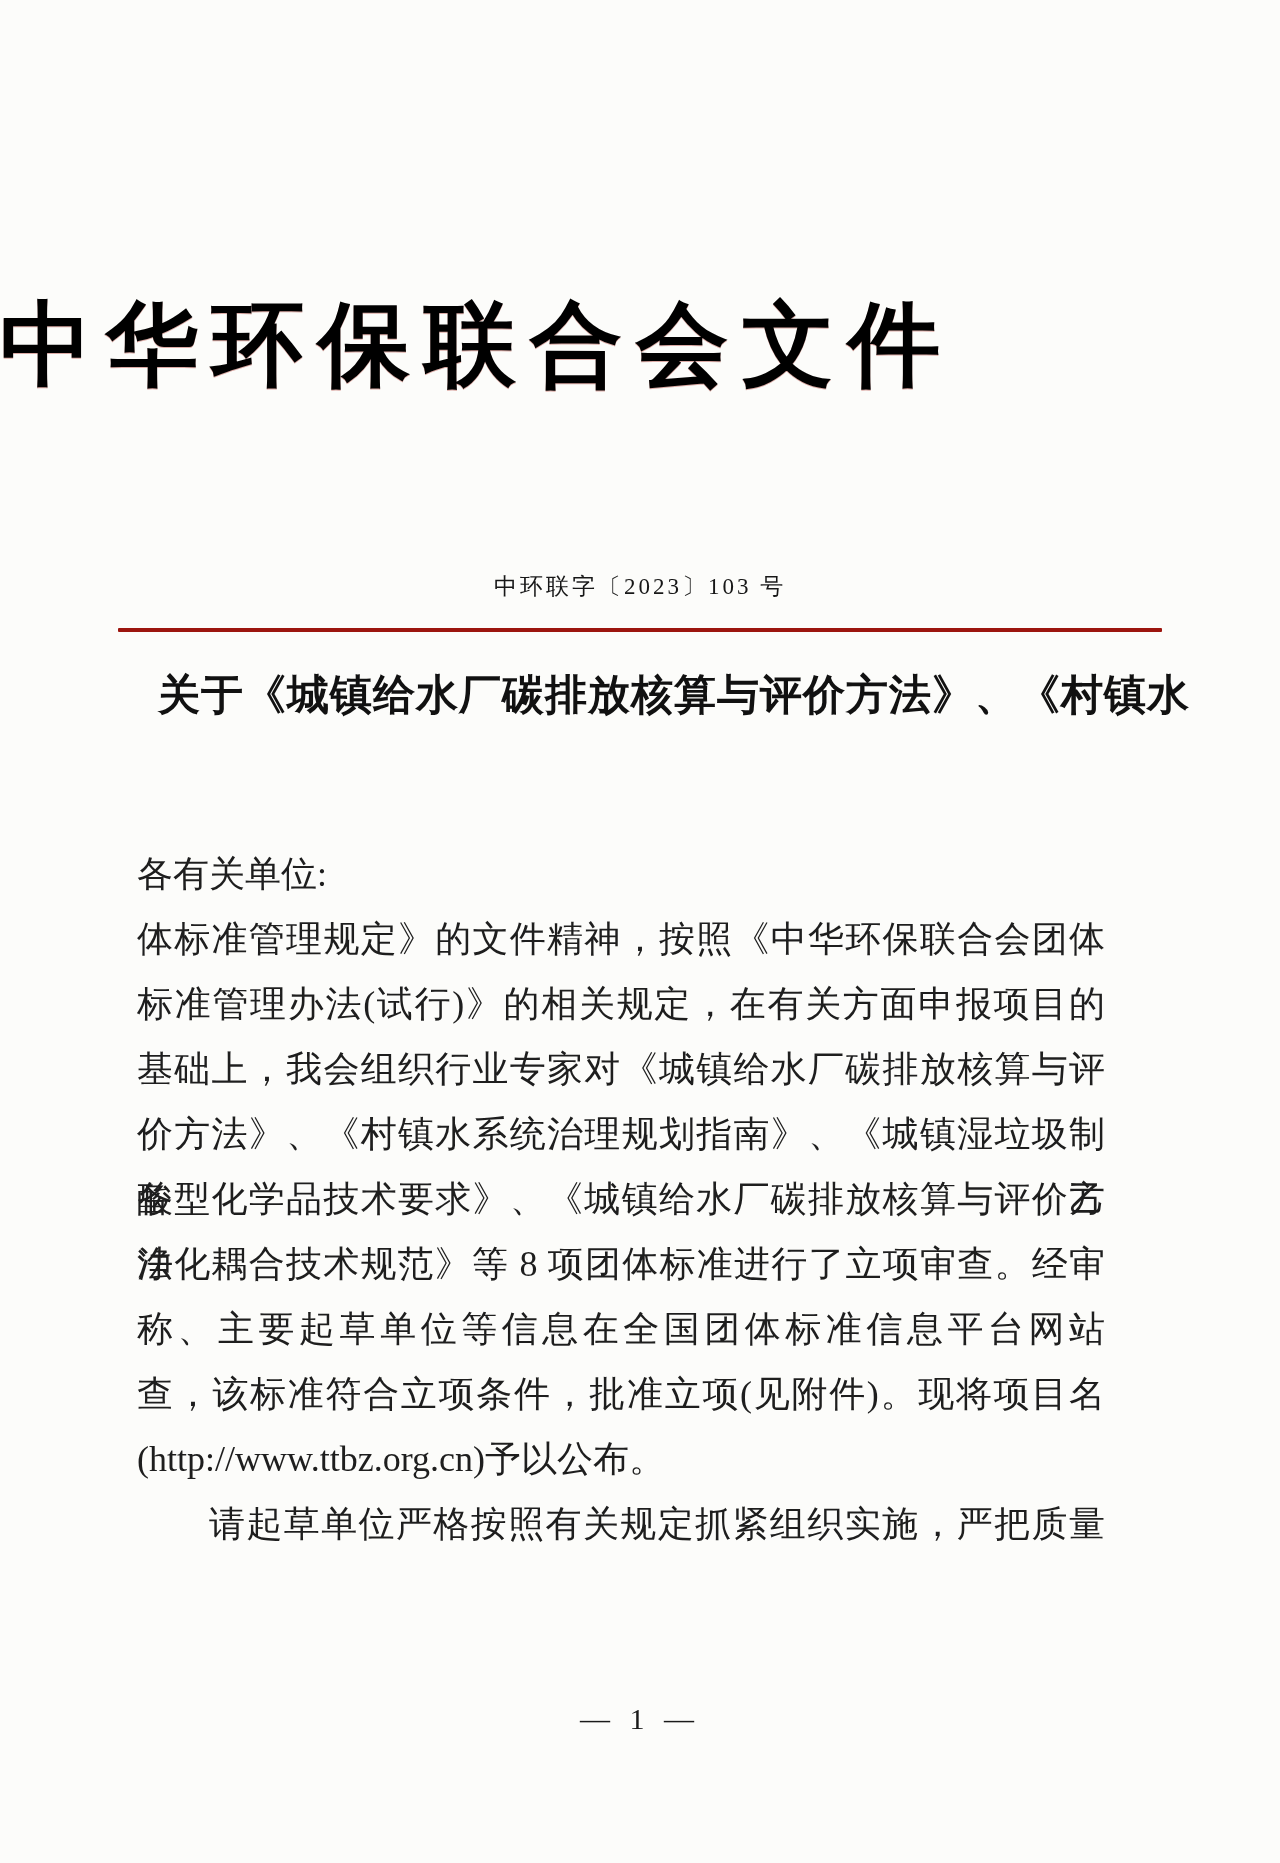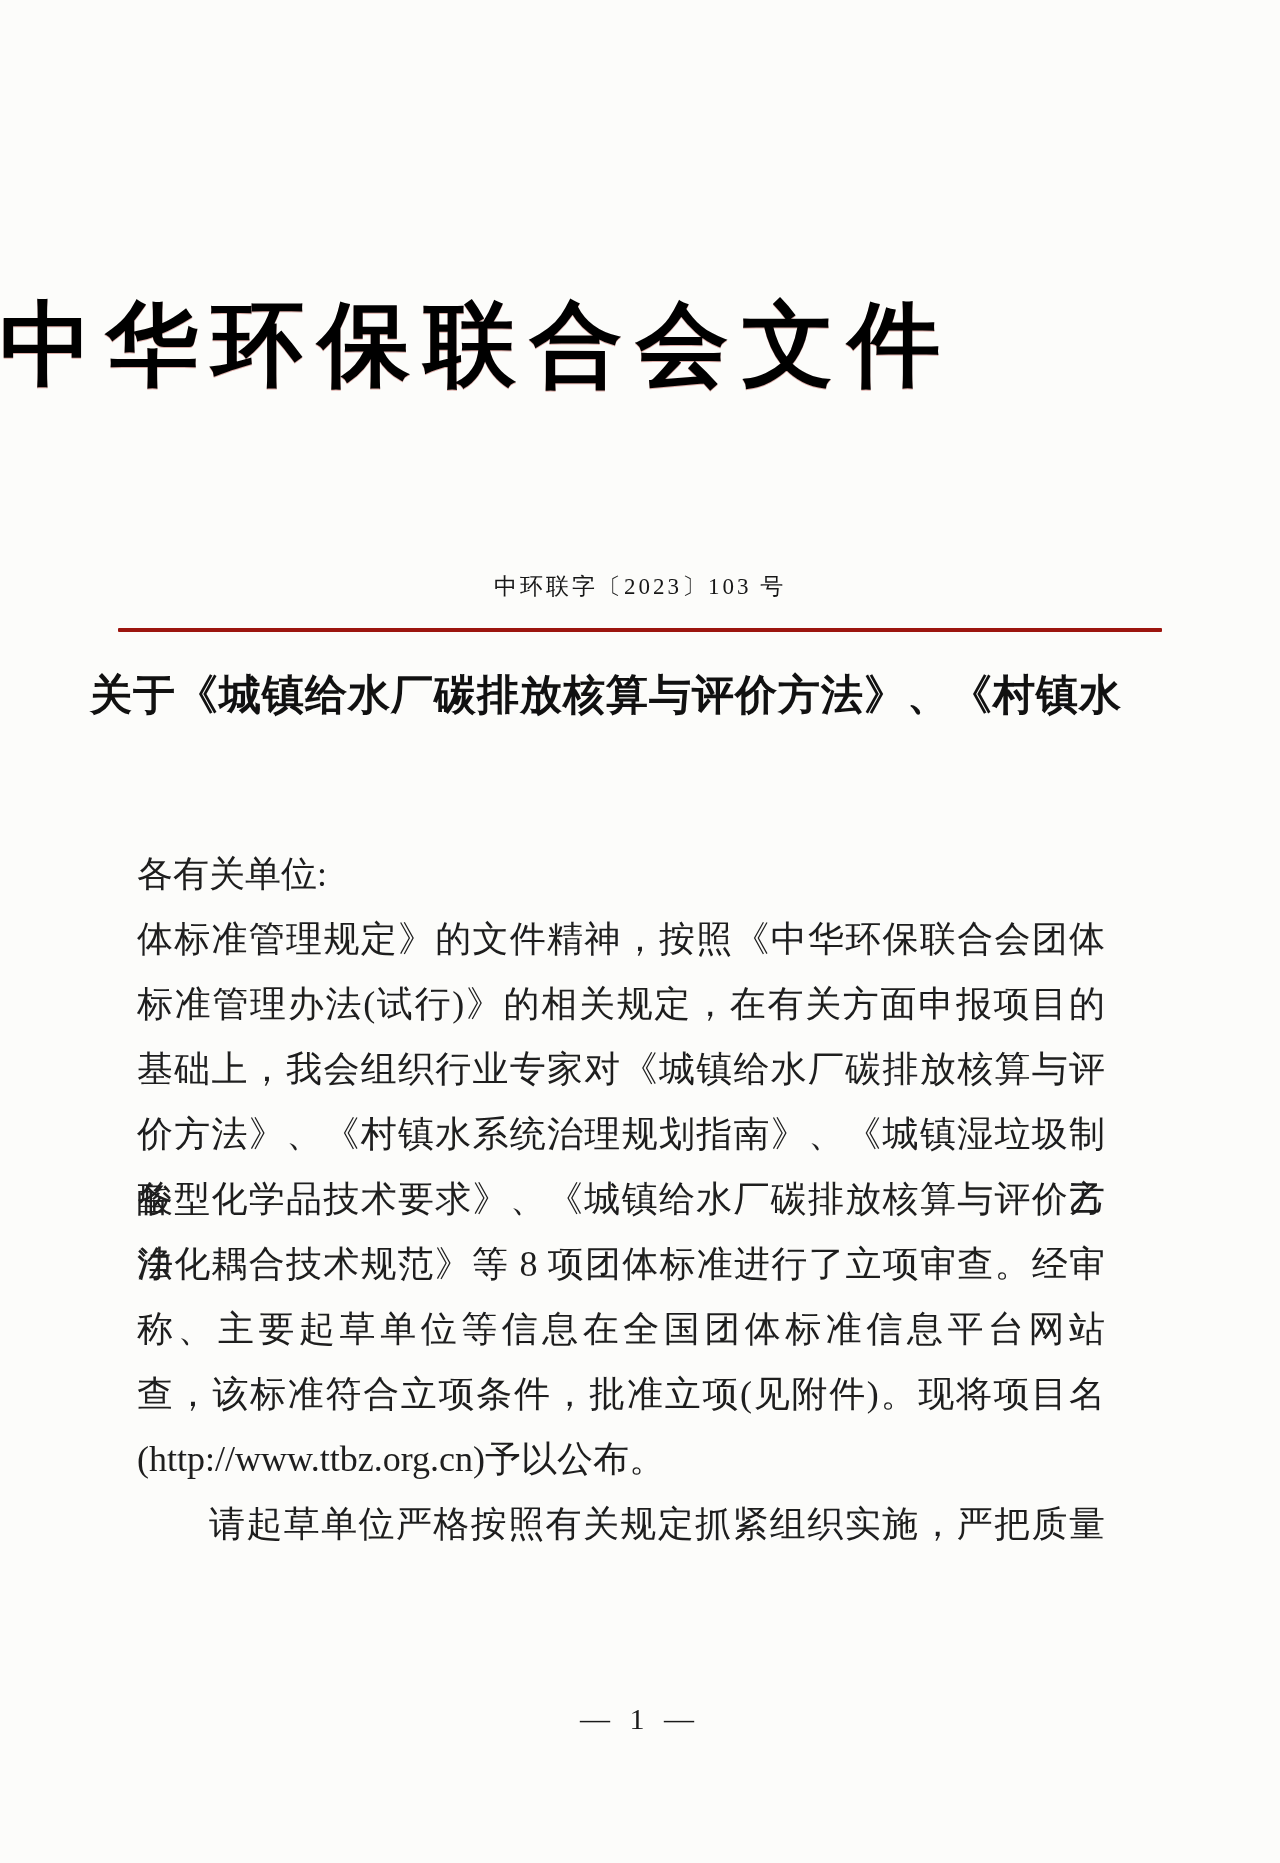--- a/index.html
+++ b/index.html
@@ -52,21 +52,21 @@
     height: 4px;
     background: #9c150e;
     border-radius: 1px;
   }
   
   .doc-title {
     position: absolute;
     top: 655px;
     left: 90px;
     width: 1100px;
-    text-align: left;
+    text-align: right;
     font-size: 42px;
     font-weight: bold;
     line-height: 80px;
     color: #111;
     letter-spacing: 1px;
   }
   
   .body-text {
     position: absolute;
     top: 842px;

